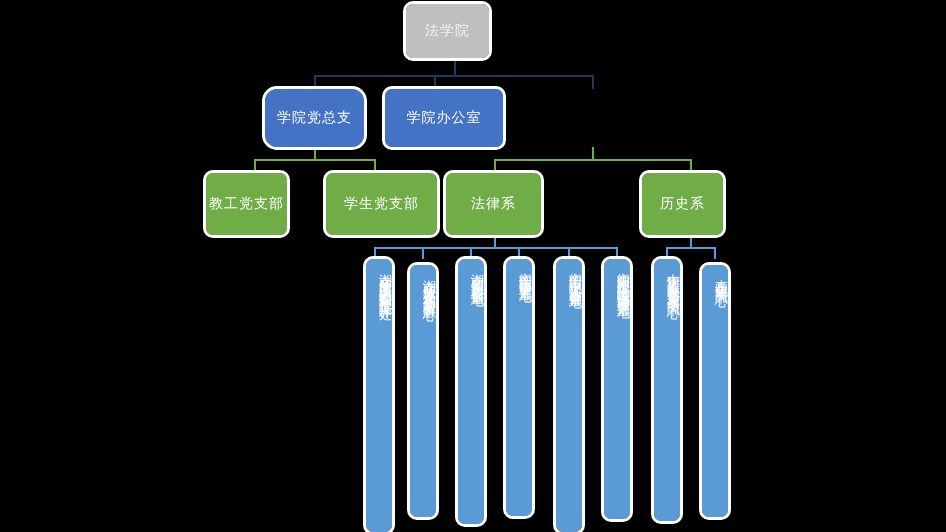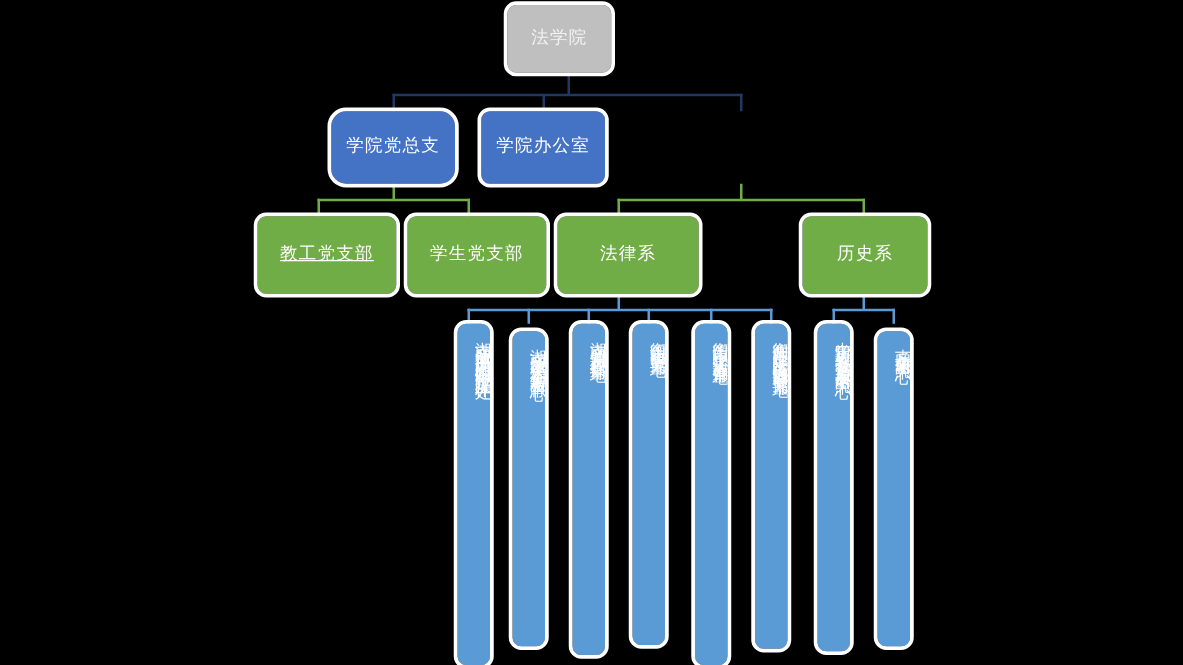--- a/index.html
+++ b/index.html
@@ -91,26 +91,26 @@
   <div class="conn lblue" style="left:616px; top:247px; width:2px; height:12px;"></div>
 
   <div class="conn lblue" style="left:690px; top:235px; width:2px; height:13px;"></div>
   <div class="conn lblue" style="left:666px; top:247px; width:50px; height:2px;"></div>
   <div class="conn lblue" style="left:666px; top:247px; width:2px; height:12px;"></div>
   <div class="conn lblue" style="left:714px; top:247px; width:2px; height:12px;"></div>
 
   <div class="node root" style="left:406px; top:4px; width:83px; height:54px;">法学院</div>
 
   <div class="node lvl2" style="left:265px; top:89px; width:99px; height:58px;border-radius:12px;">学院党总支</div>
-  <div class="node lvl2" style="left:385px; top:89px; width:99px; height:58px;">学院办公室</div>
+  <div class="node lvl2" style="left:385px; top:89px; width:118px; height:58px;">学院办公室</div>
 
-  <div class="node lvl3" style="left:206px; top:173px; width:111px; height:62px;text-decoration:underline;">教工党支部</div>
+  <div class="node lvl3" style="left:206px; top:173px; width:81px; height:62px;">教工党支部</div>
   <div class="node lvl3" style="left:326px; top:173px; width:111px; height:62px;">学生党支部</div>
-  <div class="node lvl3" style="left:446px; top:173px; width:113px; height:62px;">法律系</div>
-  <div class="node lvl3" style="left:642px; top:173px; width:100px; height:62px;">历史系</div>
+  <div class="node lvl3" style="left:446px; top:173px; width:95px; height:62px;">法律系</div>
+  <div class="node lvl3" style="left:642px; top:173px; width:81px; height:62px;">历史系</div>
 
   <div class="node lvl4" style="left:366px; top:259px; width:26px; height:273px;">湖南省法律援助中心衡阳师范学院工作处</div>
   <div class="node lvl4" style="left:410px; top:265px; width:26px; height:252px;">湖南省法律类大学生创新教育中心</div>
   <div class="node lvl4" style="left:458px; top:259px; width:26px; height:265px;">湖南省知识产权培训基地</div>
   <div class="node lvl4" style="left:506px; top:259px; width:26px; height:257px;">衡阳市法学研究基地</div>
   <div class="node lvl4" style="left:556px; top:259px; width:26px; height:273px;">衡阳市中小学法治教育基地</div>
   <div class="node lvl4" style="left:604px; top:259px; width:26px; height:260px;">衡阳师范学院法学院诉源治理研究基地</div>
   <div class="node lvl4" style="left:654px; top:259px; width:26px; height:262px;">中学历史教育教学创新与发展研究中心</div>
   <div class="node lvl4" style="left:702px; top:265px; width:26px; height:252px;">南岳文化研究中心</div>
 

